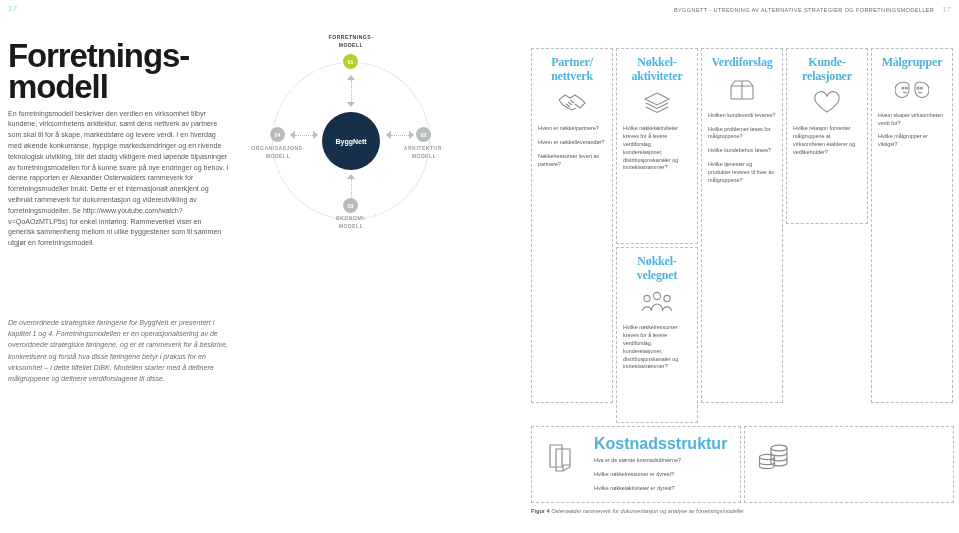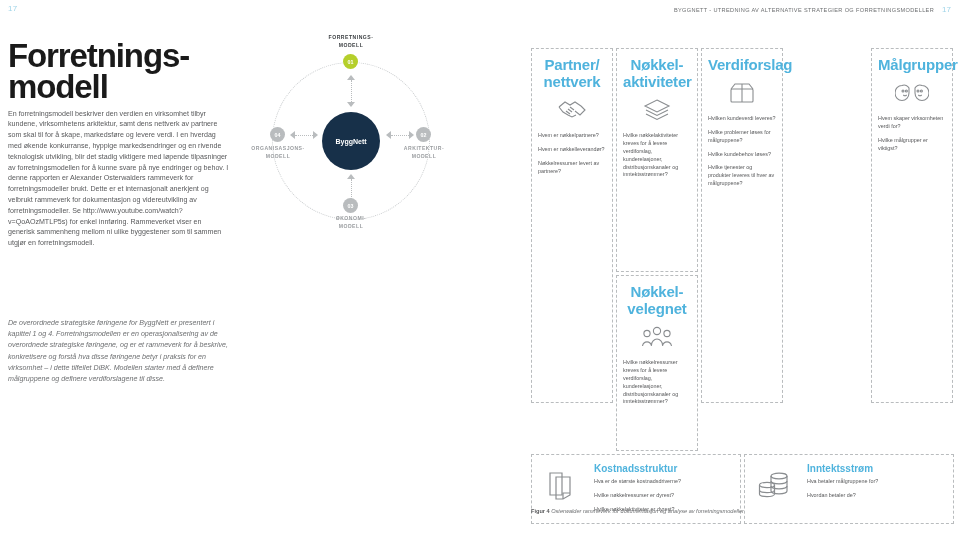--- a/index.html
+++ b/index.html
@@ -95,22 +95,22 @@
 
   
   .canvas { position: absolute; left: 531px; top: 48px; width: 424px; }
   .canvas-row { display: flex; gap: 3px; }
   .cell {
     border: 1px dashed #b9bcbe; background: #fff;
     padding: 7px 6px 6px 6px; position: relative;
   }
   .cell-split { display: flex; flex-direction: column; gap: 3px; }
   .cell-title {
-    color: #4fb3dd; font-size: 15px; font-weight: 700; line-height: 1.14;
-    text-align: center; letter-spacing: -.2px;
+    color: #4fb3dd; font-size: 12px; font-weight: 700; line-height: 1.14;
+    text-align: center; letter-spacing: -.2px; font-family: Liberation Serif, serif;
   }
   .cell-icon {
     display: flex; align-items: center; justify-content: center;
     margin: 7px 0 9px 0; height: 26px;
   }
   .qs { font-size: 5.4px; line-height: 1.45; color: #58595b; }
   .qs p { margin-bottom: 6px; }
   .qs p:last-child { margin-bottom: 0; }
 
   .col-partner  { width: 82px; }
@@ -121,21 +121,21 @@
 
   .sub-cell { border: 1px dashed #b9bcbe; padding: 7px 6px 6px 6px; }
 
   .bottom-row { display: flex; gap: 3px; margin-top: 3px; }
   .bottom-cell {
     border: 1px dashed #b9bcbe; width: 210px; padding: 8px 8px 10px 8px;
     display: flex; gap: 10px; align-items: flex-start;
   }
   .bottom-icon { width: 44px; display:flex; align-items:center; justify-content:center; padding-top: 8px; }
   .bottom-body { flex: 1; }
-  .bottom-title { color: #4fb3dd; font-size: 10px; font-weight: 700; margin-bottom: 4px; }
+  .bottom-title { color: #4fb3dd; font-size: 16px; font-weight: 700; margin-bottom: 4px; }
 
   .caption {
     position: absolute; left: 531px; top: 508px; width: 424px;
     font-size: 5.6px; color: #6d6f71; font-style: italic; line-height: 1.4;
   }
   .caption b { font-style: normal; font-weight: 700; color: #58595b; }
 
   svg { display: block; }
 </style>
 </head>
@@ -225,21 +225,21 @@
           </svg>
         </div>
         <div class="qs">
           <p>Hvem er nøkkelpartnere?</p>
           <p>Hvem er nøkkelleverandør?</p>
           <p>Nøkkelressurser levert av partnere?</p>
         </div>
       </div>
 
       <div class="cell-split col-keyact">
-        <div class="sub-cell" style="height:224px;">
+        <div class="sub-cell" style="height:196px;">
           <div class="cell-title">Nøkkel- aktiviteter</div>
           <div class="cell-icon">
             <svg width="28" height="24" viewBox="0 0 28 24" fill="none" stroke="#8a8d90" stroke-width="1.1">
               <path d="M14 2 L26 8 L14 14 L2 8 Z"></path>
               <path d="M3 12 L14 17.5 L25 12"></path>
               <path d="M3 16 L14 21.5 L25 16"></path>
             </svg>
           </div>
           <div class="qs">
             <p>Hvilke nøkkelaktiviteter kreves for å levere verdiforslag, kunderelasjoner, distribusjonskanaler og inntektsstrømmer?</p>
@@ -274,20 +274,31 @@
         </div>
         <div class="qs">
           <p>Hvilken kundeverdi leveres?</p>
           <p>Hvilke problemer løses for målgruppene?</p>
           <p>Hvilke kundebehov løses?</p>
           <p>Hvilke tjenester og produkter leveres til hver av målgruppene?</p>
         </div>
       </div>
 
       <div class="cell-split col-relation">
+        <div class="sub-cell" style="height:176px;">
+          <div class="cell-title">Kunde- relasjoner</div>
+          <div class="cell-icon">
+            <svg width="28" height="24" viewBox="0 0 28 24" fill="none" stroke="#8a8d90" stroke-width="1.1">
+              <path d="M14 21 C14 21 2 13.5 2 8 A5.6 5.6 0 0 1 14 5.6 A5.6 5.6 0 0 1 26 8 C26 13.5 14 21 14 21 Z"></path>
+            </svg>
+          </div>
+          <div class="qs">
+            <p>Hvilke relasjon forventer målgruppene at virksomheten etablerer og vedlikeholder?</p>
+          </div>
+        </div>
       </div>
 
       <div class="cell col-segments" style="height:355px;">
         <div class="cell-title">Målgrupper</div>
         <div class="cell-icon">
           <svg width="34" height="24" viewBox="0 0 34 24" fill="none" stroke="#8a8d90" stroke-width="1.1">
             <path d="M14 12 A7 7.5 0 1 1 7 4.5 C10 3 13 5 14 7 Z"></path>
             <circle cx="8" cy="10" r="1"></circle>
               <circle cx="11.4" cy="10" r="1"></circle>
             <path d="M8.3 14 C9.4 15 10.6 15 11.7 14"></path>
@@ -327,27 +338,20 @@
           <svg width="34" height="28" viewBox="0 0 34 28" fill="none" stroke="#8a8d90" stroke-width="1.2">
             <ellipse cx="21" cy="5" rx="8" ry="2.8"></ellipse>
             <path d="M13 5 L13 10 A8 2.8 0 0 0 29 10 L29 5"></path>
             <path d="M13 10 L13 15 A8 2.8 0 0 0 29 15 L29 10"></path>
             <path d="M13 15 L13 20 A8 2.8 0 0 0 29 20 L29 15"></path>
             <ellipse cx="9" cy="14" rx="7.5" ry="2.6"></ellipse>
             <path d="M1.5 14 L1.5 19 A7.5 2.6 0 0 0 16.5 19 L16.5 14"></path>
             <path d="M1.5 19 L1.5 23 A7.5 2.6 0 0 0 16.5 23 L16.5 19"></path>
           </svg>
         </div>
-        <div class="bottom-body">
-          <div class="bottom-title">Inntektsstrøm</div>
-          <div class="qs">
-            <p>Hva betaler målgruppene for?</p>
-            <p>Hvordan betaler de?</p>
-          </div>
-        </div>
       </div>
     </div>
   </div>
 
   <div class="caption">
     <b>Figur 4</b>
     <span>Osterwalder rammeverk for dokumentasjon og analyse av forretningsmodeller</span>
   </div>
 
 </div>

